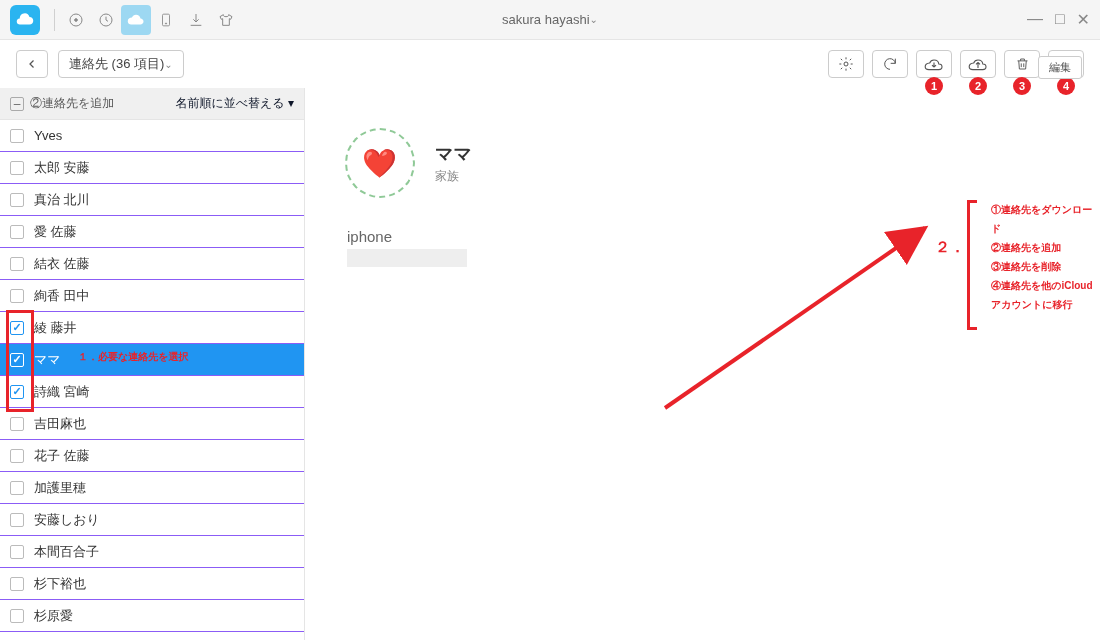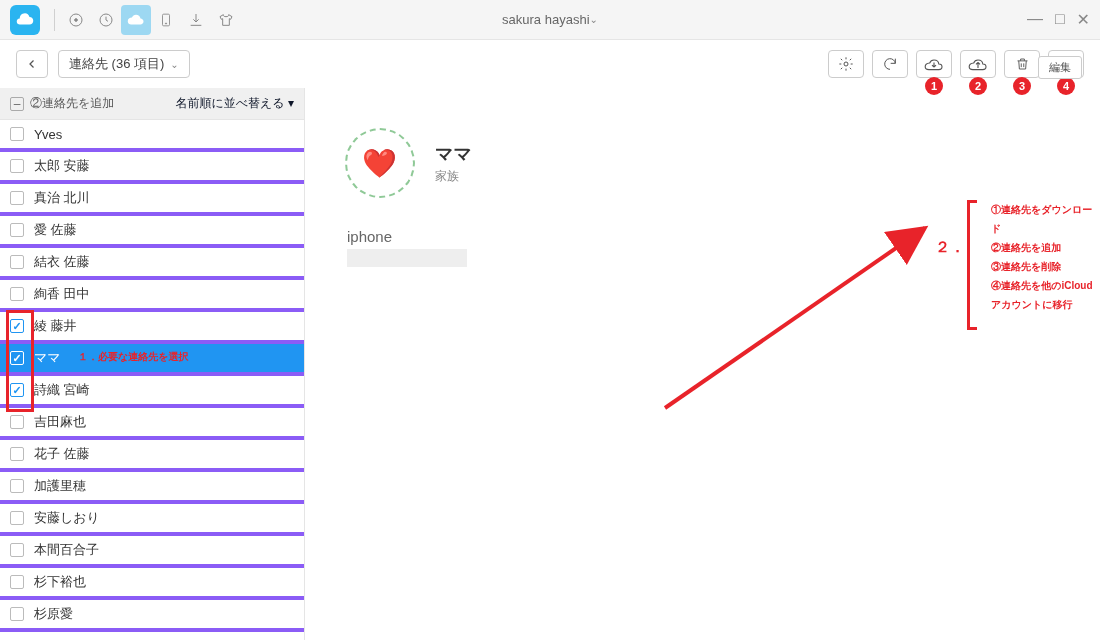--- a/index.html
+++ b/index.html
@@ -8,33 +8,33 @@
 .logo{width:30px;height:30px;background:#2ab4f0;border-radius:6px;display:flex;align-items:center;justify-content:center;margin-right:8px}
 .logo svg{width:18px;height:18px}
 .vdiv{width:1px;height:22px;background:#d0d0d0;margin:0 6px}
 .tbicon{width:30px;height:30px;display:flex;align-items:center;justify-content:center;border-radius:4px;cursor:pointer;color:#888}
 .tbicon.active{background:#9dd8f2;color:#fff}
 .account{position:absolute;left:50%;transform:translateX(-50%);color:#666;display:flex;align-items:center;}
 .winctrl{margin-left:auto;display:flex;gap:12px;color:#888}
 .winctrl span{cursor:pointer;font-size:16px}
 .toolbar{height:48px;display:flex;align-items:center;padding:0 16px;gap:10px}
 .backbtn{width:32px;height:28px;border:1px solid #ccc;border-radius:4px;background:#fff;display:flex;align-items:center;justify-content:center;cursor:pointer}
-.crumb{height:28px;border:1px solid #ccc;border-radius:4px;background:#fff;display:flex;align-items:center;padding:0 10px;cursor:pointer;gap:6px;color:#444}
+.crumb{height:28px;border:1px solid #ccc;border-radius:4px;background:#fff;display:flex;align-items:center;padding:0 10px;cursor:pointer;gap:0;color:#444}
 .chev{font-size:10px;color:#888}
 .tbright{margin-left:auto;display:flex;gap:8px;position:relative}
 .tbtn{width:36px;height:28px;border:1px solid #ccc;border-radius:4px;background:#fff;display:flex;align-items:center;justify-content:center;cursor:pointer;color:#555;position:relative}
 .badge{position:absolute;top:26px;left:50%;transform:translateX(-50%);width:18px;height:18px;border-radius:50%;background:#e8232a;color:#fff;font-size:11px;font-weight:bold;display:flex;align-items:center;justify-content:center}
 .tooltip{position:absolute;top:56px;right:18px;background:#fff;border:1px solid #ccc;border-radius:3px;padding:3px 10px;font-size:11px;color:#555}
 .main{display:flex;height:calc(100% - 88px)}
 .sidebar{width:305px;border-right:1px solid #e5e5e5;overflow-y:auto}
 .listhead{height:32px;background:#f0f0f0;border-bottom:1px solid #e5e5e5;display:flex;align-items:center;padding:0 10px;font-size:12px;color:#555}
 .selall{display:flex;align-items:center;gap:6px}
 .minusbox{width:14px;height:14px;border:1px solid #aaa;border-radius:2px;display:flex;align-items:center;justify-content:center;font-size:12px;line-height:1;color:#666}
 .sort{margin-left:auto;color:#0f172a;font-size:12px}
-.row{height:32px;border-bottom:4px solid #8b5cf6;display:flex;align-items:center;padding:0 10px;gap:10px;cursor:pointer;position:relative}
+.row{height:32px;border-bottom:1px solid #8b5cf6;display:flex;align-items:center;padding:0 10px;gap:10px;cursor:pointer;position:relative}
 .row.sel{background:#2095f2;color:#fff}
 .cb{width:14px;height:14px;border:1px solid #bbb;border-radius:2px;background:#fff;display:flex;align-items:center;justify-content:center;flex-shrink:0}
 .cb.checked{border-color:#2095f2}
 .cb.checked::after{content:"✓";color:#2095f2;font-size:11px;font-weight:bold}
 .row.sel .cb.checked{border-color:#fff;background:#2095f2}
 .row.sel .cb.checked::after{color:#fff}
 .hlbox{position:absolute;border:3px solid #e8232a;pointer-events:none}
 .detail{flex:1;padding:40px 30px;position:relative}
 .avatar{width:70px;height:70px;border-radius:50%;border:2px dashed #8fc997;display:flex;align-items:center;justify-content:center;font-size:28px}
 .dhead{display:flex;align-items:center;gap:20px;margin-bottom:30px;margin-left:10px}

